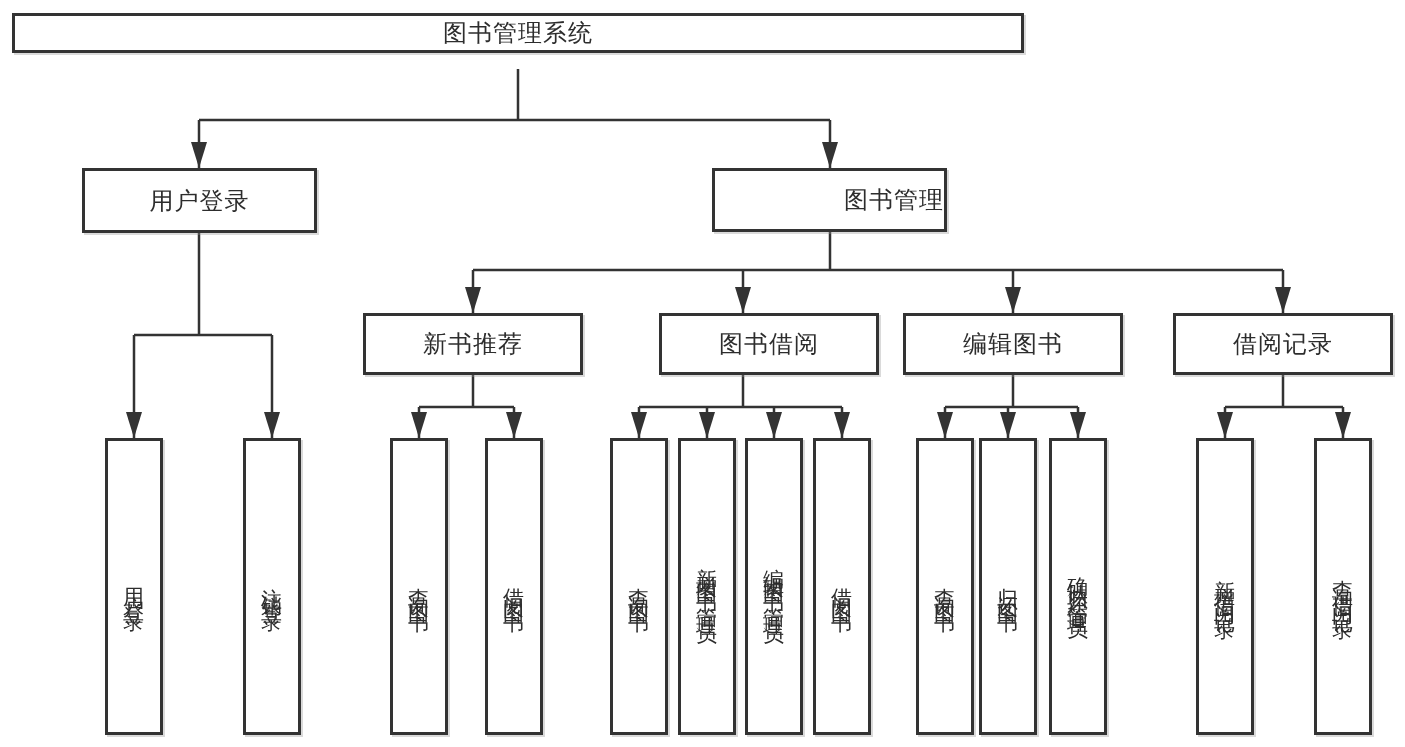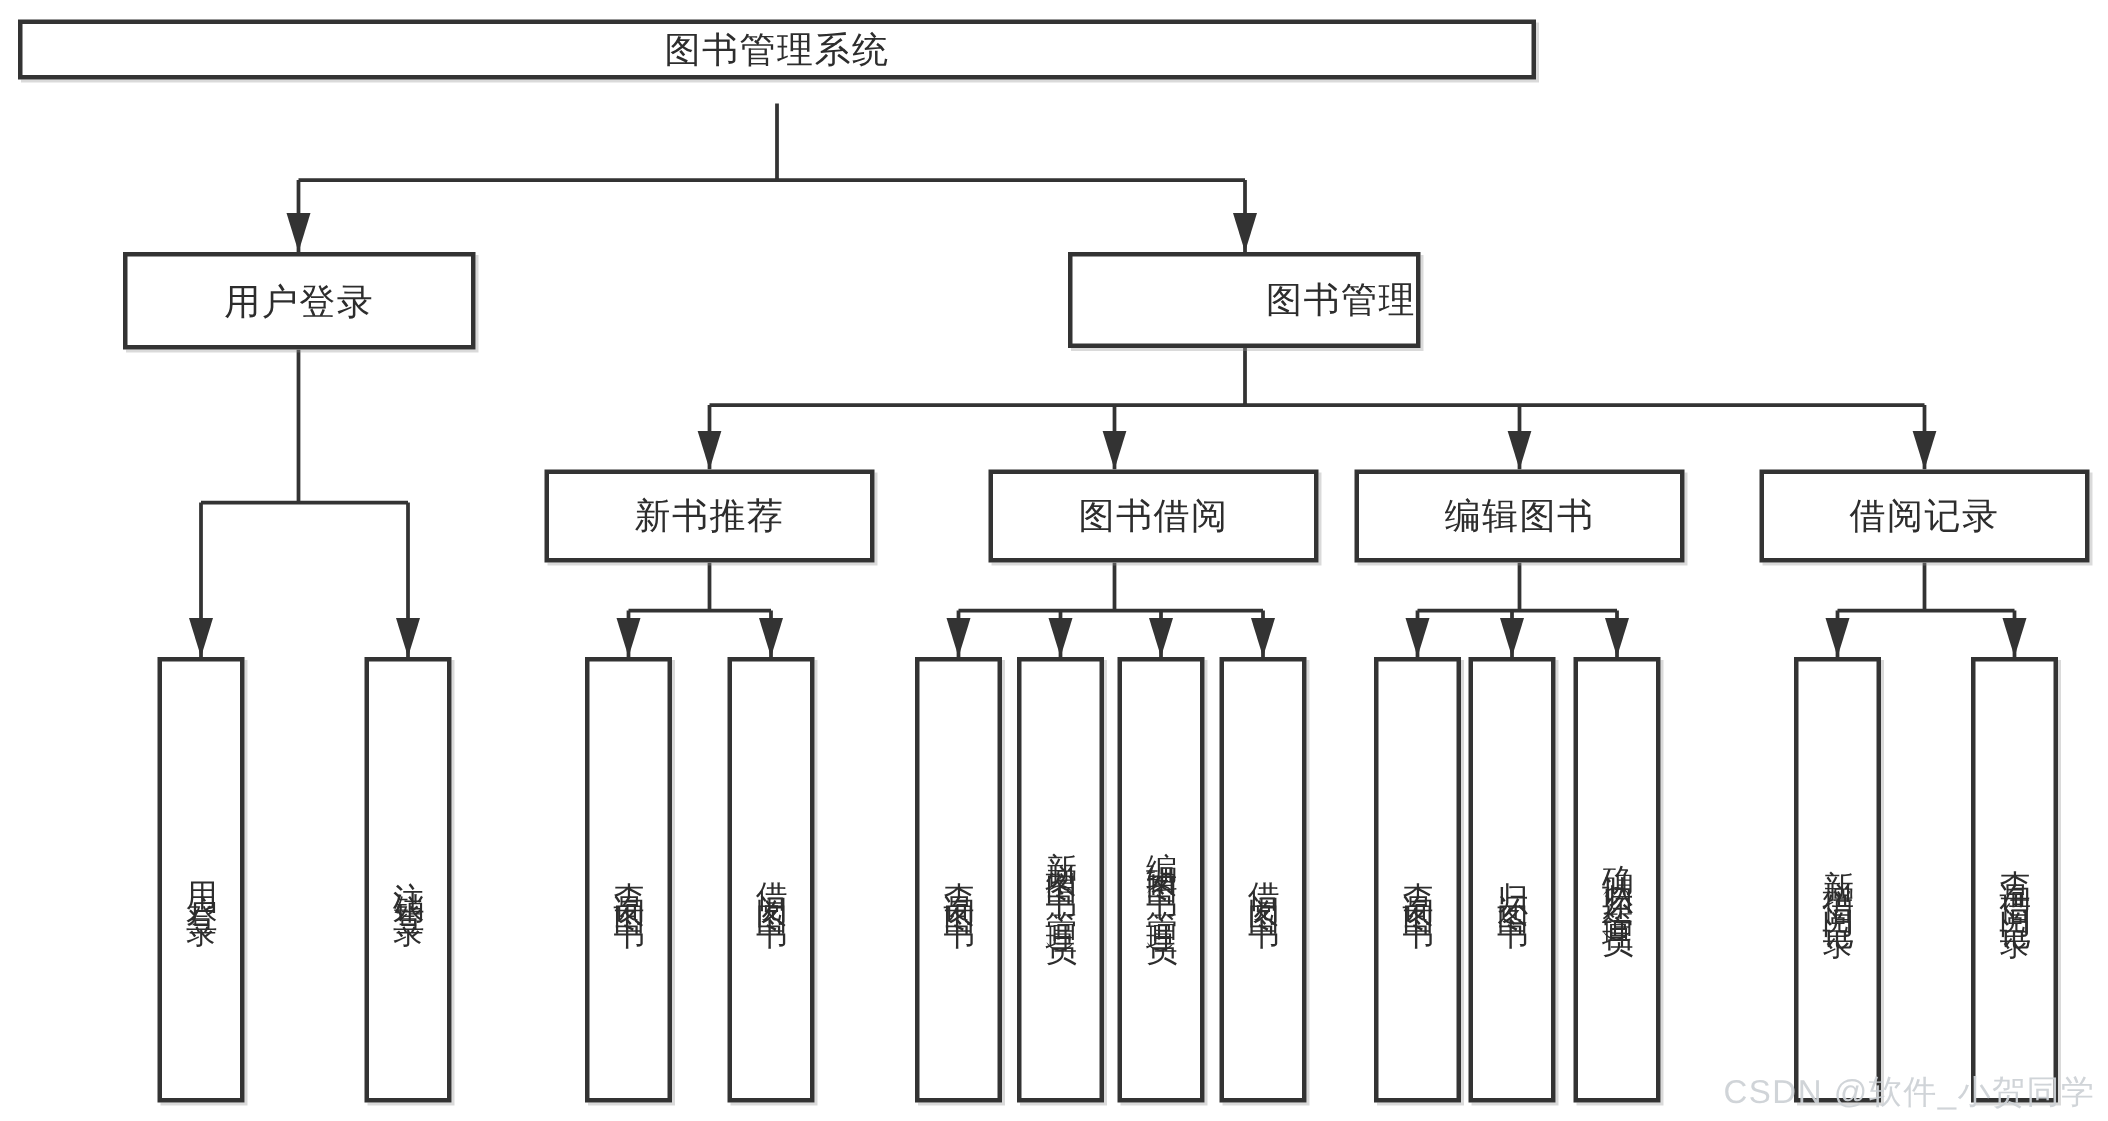--- a/index.html
+++ b/index.html
@@ -165,14 +165,13 @@
     <span class="v-label" style="letter-spacing:6px;">确认归还（管理员）</span>
   </div>
 
   <div class="node" style="left:1196px; top:438px; width:58px; height:297px;">
     <span class="v-label">新增借阅记录</span>
   </div>
   <div class="node" style="left:1314px; top:438px; width:58px; height:297px;">
     <span class="v-label">查询借阅记录</span>
   </div>
 
-  <div class="watermark">CSDN @软件_小贺同学</div>
 </div>
 
 </body></html>

